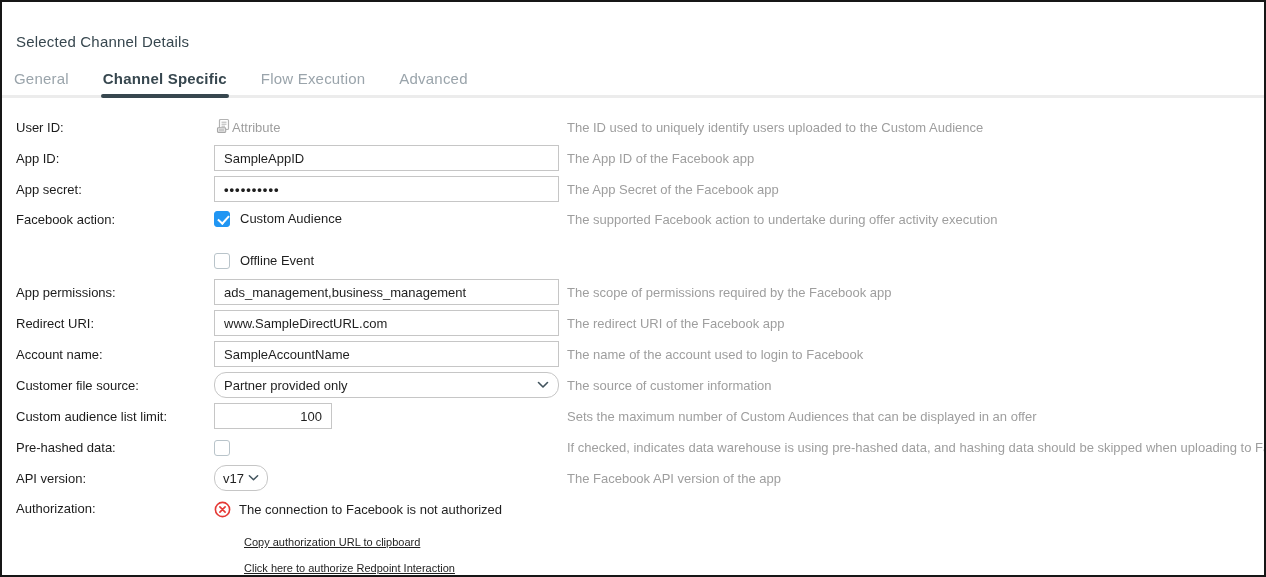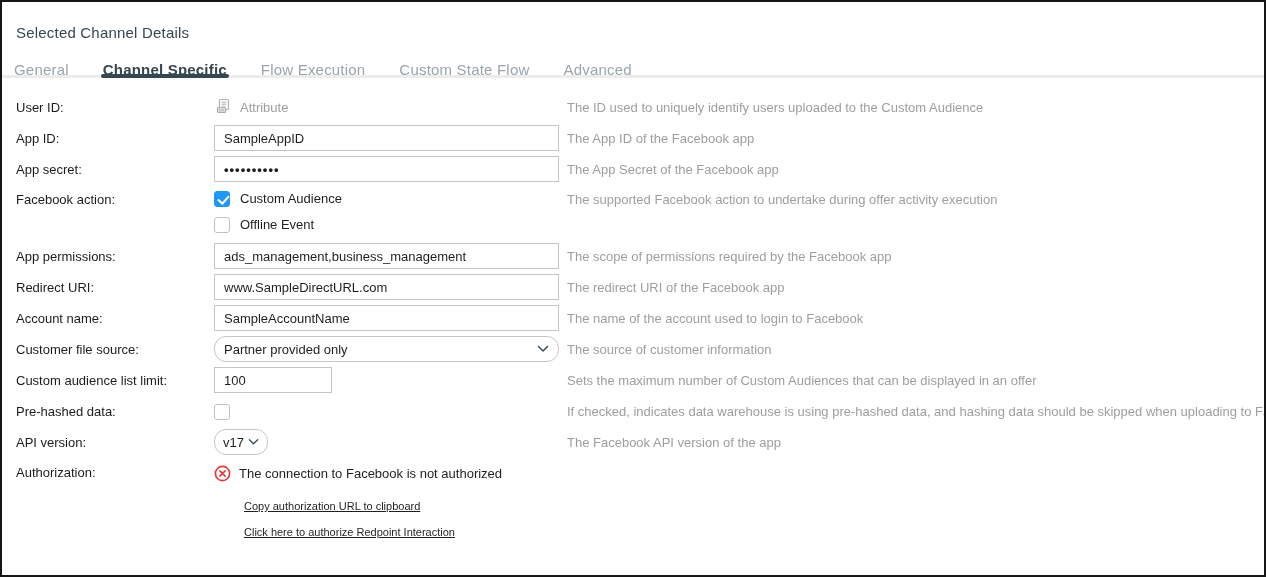--- a/index.html
+++ b/index.html
@@ -10,40 +10,41 @@
     border: 2px solid #161616;
     overflow: hidden;
     color: #1f1f1f;
   }
   
   .page-title {
     padding: 22px 0 0 14px;
     font-size: 15px;
     color: #37474f;
     letter-spacing: .2px;
+    margin-top: 9px;
   }
   
   .tabbar {
     display: flex;
     gap: 30px;
     padding-left: 10px;
     margin-top: 14px;
     position: relative;
   }
   .tabbar::after {
     content: "";
     position: absolute;
     left: 0; right: 0; bottom: 0;
     height: 3px;
     background: #ececec;
   }
   .tab {
     position: relative;
     z-index: 1;
-    padding: 6px 2px 0 2px;
+    padding: 6px 2px 11px 2px;
     font-size: 15px;
     color: #9aa4ab;
     cursor: pointer;
     letter-spacing: .2px;
   }
   .tab.active { color: #37474f; font-weight: bold; }
   .tab.active::after {
     content: "";
     position: absolute;
     left: 0; right: 0; bottom: 0;
@@ -70,48 +71,47 @@
     border: 1px solid #c6c6c6;
     border-radius: 0;
     padding: 0 9px;
     font-size: 13px;
     color: #1f1f1f;
     font-family: inherit;
     background: #fff;
     outline: none;
   }
   .ctl-input.password { font-weight: bold; letter-spacing: 1px; }
-  .ctl-input.small { width: 118px; text-align: left; }
+  .ctl-input.small { width: 118px; text-align: right; }
   .ctl-select {
     width: 345px; height: 26px;
     border: 1px solid #c6c6c6;
     border-radius: 12px;
     padding: 0 9px;
     font-size: 13px;
     color: #1f1f1f;
     background: #fff;
     display: flex;
     align-items: center;
     justify-content: space-between;
     cursor: pointer;
   }
   .ctl-select.tiny { width: 54px; padding: 0 8px; }
   .chev { flex: 0 0 auto; display: block; }
   
   .attr-btn {
     display: inline-flex;
     align-items: center;
-    gap: 8px;
     color: #9e9e9e;
     font-size: 13px;
     cursor: pointer;
     padding-left: 2px;
   }
   
-  .check-group { display: flex; flex-direction: column; gap: 3px; }
+  .check-group { display: flex; flex-direction: column; gap: 19px; }
   .check-line { display: flex; align-items: center; gap: 10px; height: 23px; cursor: pointer; }
   .checkbox {
     position: relative;
     width: 16px; height: 16px;
     border: 1px solid #b9c4ca;
     border-radius: 3px;
     background: #fff;
     flex: 0 0 auto;
   }
   .checkbox.checked { background: #2196f3; border-color: #2196f3; }
@@ -140,21 +140,20 @@
 </style>
 </head>
 <body>
 
 <div class="page-title">Selected Channel Details</div>
 
 <div class="tabbar">
   <div class="tab">General</div>
   <div class="tab active">Channel Specific</div>
   <div class="tab">Flow Execution</div>
-  <div class="tab">Custom State Flow</div>
   <div class="tab">Advanced</div>
 </div>
 
 <div class="form">
 
   <div class="row">
     <div class="label">User ID:</div>
     <div class="attr-btn">
       <span>
         <svg width="16" height="16" viewBox="0 0 16 16">

